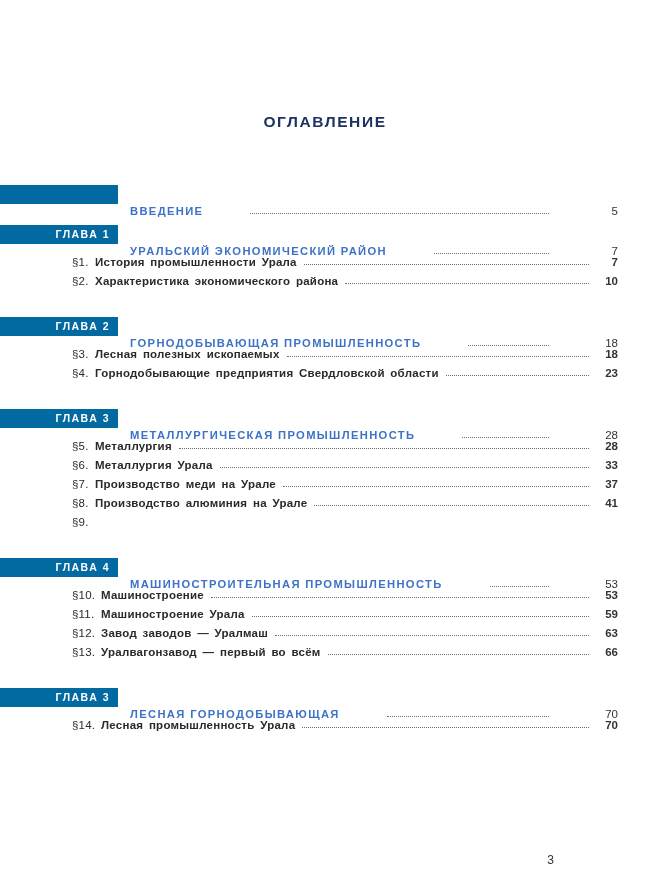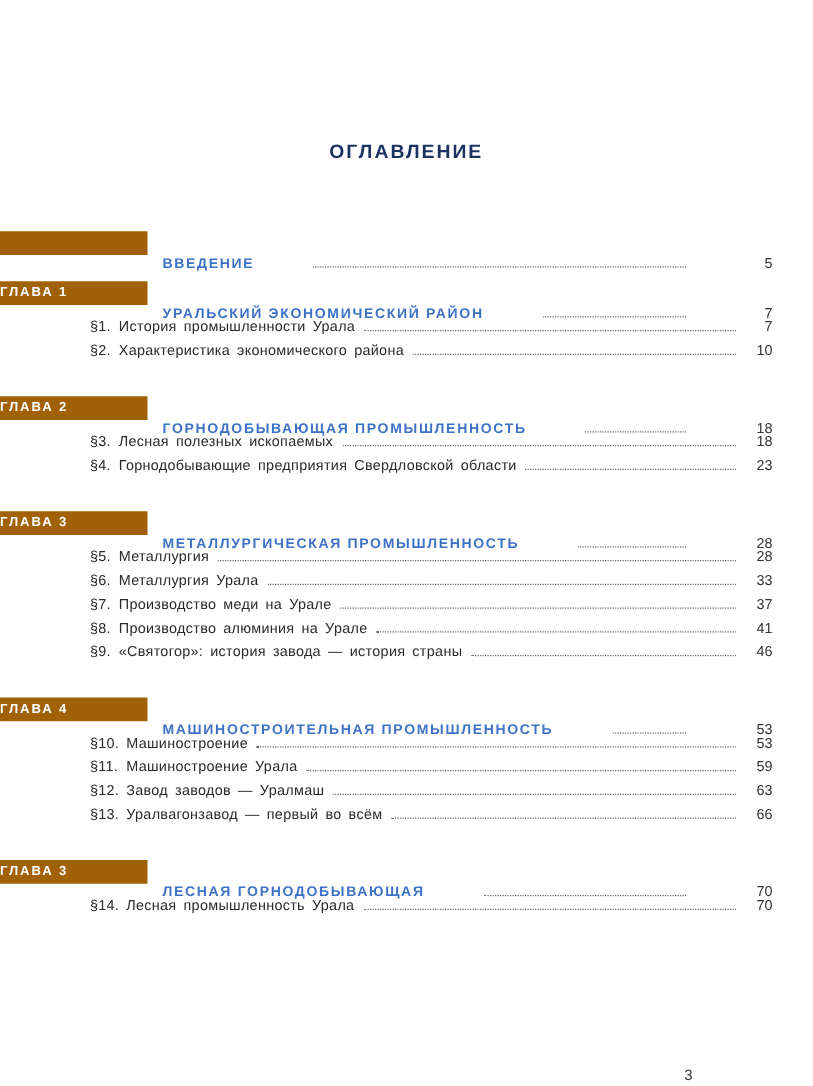--- a/index.html
+++ b/index.html
@@ -59,24 +59,25 @@
     width: 650px;
     display: block;
   }
 
   .chapter-bar {
     position: absolute;
     left: 0;
     top: 0;
     width: 118px;
     height: 19px;
-    background: #a16207;
+    background: #0369a1;
     box-sizing: border-box;
     display: flex;
     align-items: center;
+    justify-content: flex-end;
     padding-right: 8px;
   }
 
   .chapter-bar-label {
     color: #ffffff;
     font-size: 10.5px;
     font-weight: bold;
     letter-spacing: 1.5px;
     white-space: nowrap;
     line-height: 1;
@@ -160,20 +161,21 @@
   }
 
   .section-main {
     position: absolute;
     left: 95px;
     right: 32px;
     top: 0;
     height: 19px;
     display: flex;
     align-items: center;
+    font-weight: bold;
   }
   .section-main.wide {
     left: 101px;
   }
 
   .section-title {
     font-size: 11.5px;
     color: #2a2a2a;
     letter-spacing: 0.25px;
     word-spacing: 2.2px;
@@ -329,25 +331,20 @@
             <div class="section-row">
               <span class="section-num">§8.</span>
               <div class="section-main">
                 <span class="section-title">Производство  алюминия  на  Урале</span>
                 <span class="leader"></span>
                 <span class="section-page">41</span>
               </div>
             </div>
             <div class="section-row">
               <span class="section-num">§9.</span>
-              <div class="section-main">
-                <span class="section-title">«Святогор»:  история  завода  —  история  страны</span>
-                <span class="leader"></span>
-                <span class="section-page">46</span>
-              </div>
             </div>
           </div>
           <div class="gap-between-chapters"></div>
         </div>
         <div class="chapter-block">
           <div class="bar-row">
             <div class="chapter-bar">
               <span class="chapter-bar-label">ГЛАВА  4</span>
             </div>
             <div class="bar-title-wrap">

